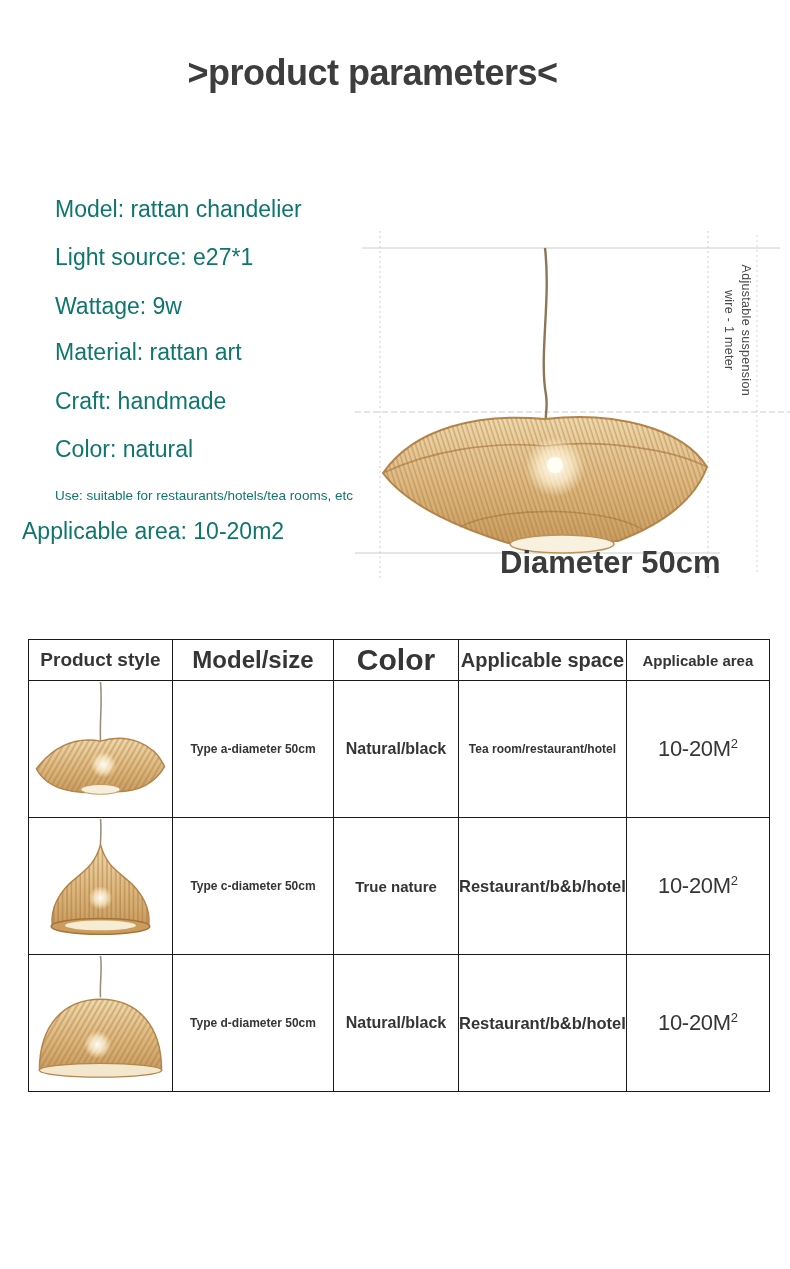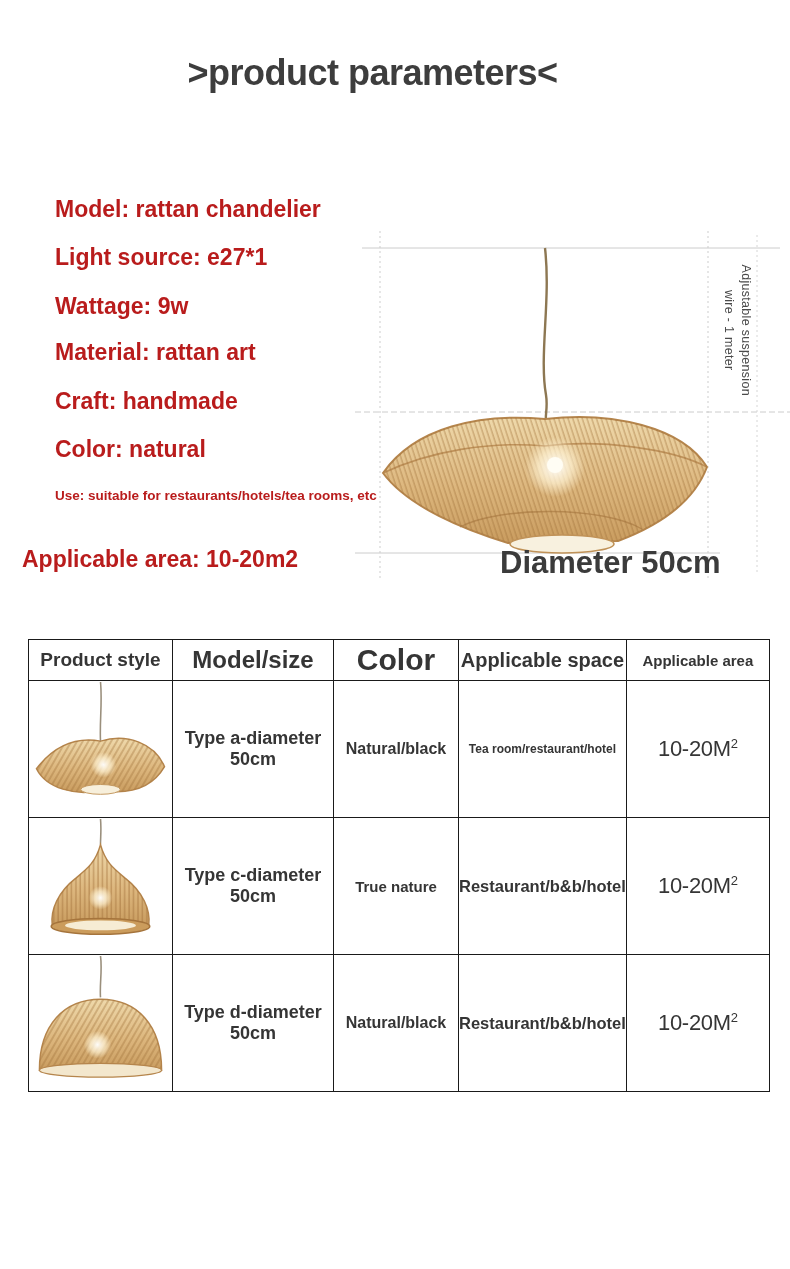--- a/index.html
+++ b/index.html
@@ -8,22 +8,22 @@
     position:relative; width:790px; height:1269px; margin:0 auto;
     background:#ffffff; overflow:hidden;
     font-family:"Liberation Sans", sans-serif; color:#3a3a3a;
   }
   .title {
     position:absolute; top:52px; left:0; width:745px;
     text-align:center; font-size:36px; font-weight:700;
     color:#3d3d3d; letter-spacing:-0.5px; white-space:nowrap;
   }
   .spec {
-    position:absolute; left:55px; font-size:23px; font-weight:700;
-    color:#b91c1c; white-space:nowrap;
+    position:absolute; left:55px; font-size:23px; font-weight:400;
+    color:#0f766e; white-space:nowrap;
   }
   .spec.small { font-size:13.5px; }
   .spec.outdent { left:22px; }
 
   .hero { position:absolute; left:340px; top:215px; width:450px; height:385px; }
   .hero svg { display:block; }
   .diameter-label {
     position:absolute; left:500px; top:545px; font-size:31px;
     font-weight:700; color:#3b3b3b; white-space:nowrap;
   }
@@ -41,21 +41,21 @@
     border:1.5px solid #1a1a1a; text-align:center; vertical-align:middle;
     padding:0; color:#353535; overflow:hidden;
   }
   .params thead tr { height:41px; }
   .params tbody tr { height:137px; }
   .h1 { font-size:19px; font-weight:700;margin-left:24px; }
   .h2 { font-size:24px; font-weight:700; }
   .h3 { font-size:30px; font-weight:700; }
   .h4 { font-size:20px; font-weight:700; }
   .h5 { font-size:15px; font-weight:700; }
-  .c-model { font-size:18px; font-weight:700; }
+  .c-model { font-size:12px; font-weight:700; }
   .c-color { font-size:16px; font-weight:700; color:#2f2f2f; }
   .c-color.small { font-size:15px; font-weight:600; }
   .c-space { font-size:16.5px; font-weight:700; }
   .c-space.small { font-size:12px; }
   .c-area { font-size:22px; font-weight:400; color:#2e2e2e; letter-spacing:-0.3px; }
   .c-area sup { font-size:13px; }
   .thumb { display:block; margin:0 auto; }
 </style>
 </head>
 <body>
@@ -88,21 +88,21 @@
 
   <div class="title">&gt;product parameters&lt;</div>
 
   <div class="spec" style="top:196px">Model: rattan chandelier</div>
   <div class="spec" style="top:244px">Light source: e27*1</div>
   <div class="spec" style="top:293px">Wattage: 9w</div>
   <div class="spec" style="top:339px">Material: rattan art</div>
   <div class="spec" style="top:388px">Craft: handmade</div>
   <div class="spec small" style="top:488px">Use: suitable for restaurants/hotels/tea rooms, etc</div>
   <div class="spec" style="top:436px">Color: natural</div>
-  <div class="spec outdent" style="top:546px">Applicable area: 10-20m2</div>
+  <div class="spec outdent" style="top:518px">Applicable area: 10-20m2</div>
 
   <div class="hero">
     <svg width="450" height="385" viewBox="0 0 450 385">
 
       <g>
         <line x1="22" y1="33" x2="440" y2="33" stroke="#cccccc" stroke-width="1"></line>
         <line x1="15" y1="197" x2="450" y2="197" stroke="#cccccc" stroke-width="1" stroke-dasharray="6,3"></line>
         <line x1="15" y1="338" x2="380" y2="338" stroke="#cccccc" stroke-width="1"></line>
         <line x1="40" y1="16" x2="40" y2="366" stroke="#cdcdcd" stroke-width="1" stroke-dasharray="2,3"></line>
         <line x1="368" y1="16" x2="368" y2="366" stroke="#cdcdcd" stroke-width="1" stroke-dasharray="2,3"></line>

